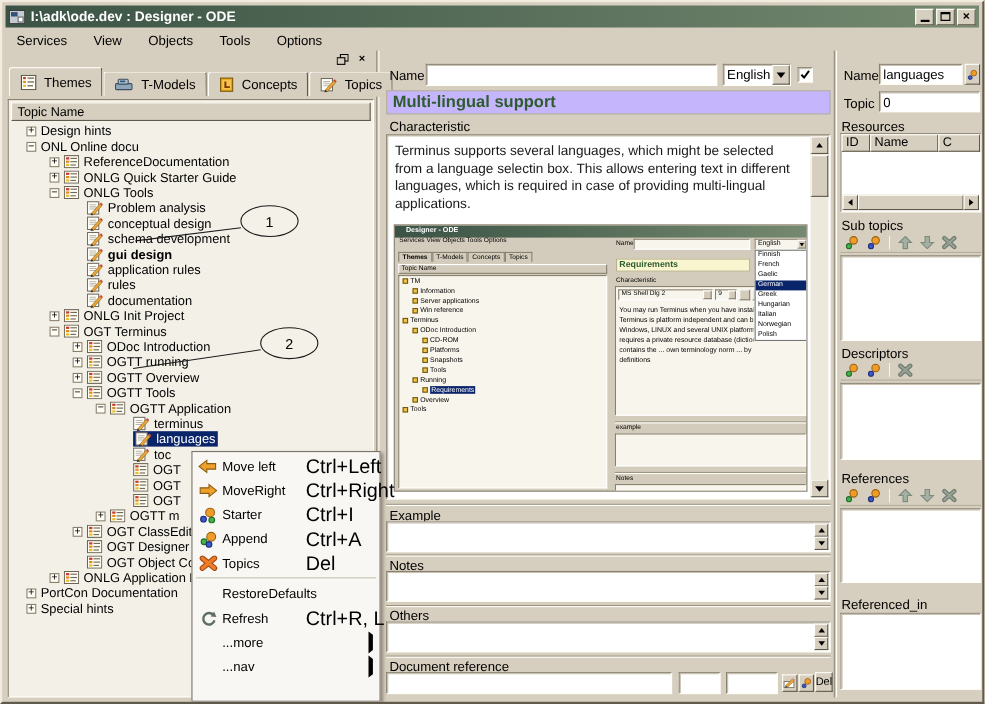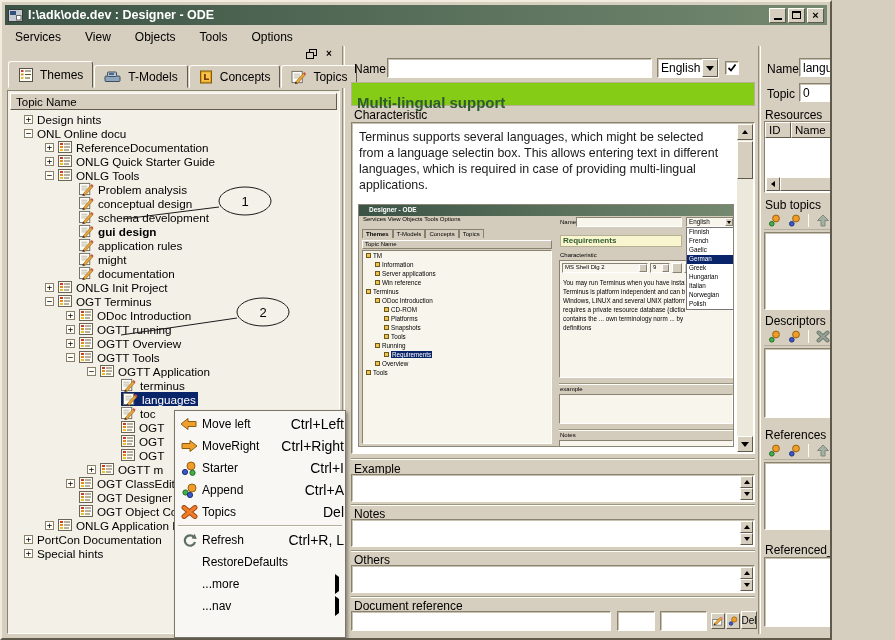--- a/index.html
+++ b/index.html
@@ -1,17 +1,17 @@
 <!DOCTYPE html>
 <html><head>
 <meta charset="utf-8">
 <style>
   * { box-sizing: border-box; margin: 0; padding: 0; font-family: "Liberation Sans", sans-serif; }
   html,body { width:895px; height:640px; background:#d6cebe; }
-  #win { position:relative; width:832px; height:640px; background:#d6cebe;
+  #win { position:relative; width:895px; height:640px; background:#d6cebe;
          border:2px solid; border-color:#f2ecdf #5f5a4c #5f5a4c #f2ecdf; overflow:hidden; font-size:12px; color:#000; }
 
   
   .titlebar { position:absolute; left:3px; top:3px; right:3px; height:20px;
               background:linear-gradient(90deg,#3b5345,#74896f); display:flex; align-items:center; padding:0 3px; }
   .title-text { color:#fff; font-weight:bold; font-size:12.5px; margin-left:5px; white-space:nowrap; }
   .winbtns { margin-left:auto; display:flex; gap:2px; }
   .wb { width:17px; height:15px; background:#d6cebe; border:1px solid; border-color:#fffef8 #5f5a4c #5f5a4c #fffef8;
         display:flex; align-items:center; justify-content:center; }
   .g-min { width:8px; height:2px; background:#000; margin-top:7px; }
@@ -58,22 +58,22 @@
   .tri-d { width:0; height:0; border-left:4px solid transparent; border-right:4px solid transparent; border-top:5px solid #000; }
   .tri-u { width:0; height:0; border-left:3px solid transparent; border-right:3px solid transparent; border-bottom:4px solid #000; }
   .tri-l { width:0; height:0; border-top:3px solid transparent; border-bottom:3px solid transparent; border-right:4px solid #000; }
   .tri-r { width:0; height:0; border-top:3px solid transparent; border-bottom:3px solid transparent; border-left:4px solid #000; }
 
   .groove { border-top:1px solid #9b947f; border-bottom:1px solid #fffef8; height:2px; }
   .seclabel { font-size:12px; }
 
   
   .cp-abs { position:absolute; }
-  #mls-title { background:#84cc16; border:1px solid #b7b194; color:#2f5c2f; font-weight:bold; font-size:15px;
-               padding:11px 5px; }
+  #mls-title { background:#c4b5fd; border:1px solid #b7b194; color:#2f5c2f; font-weight:bold; font-size:15px;
+               padding:1px 5px; }
   #charbox { background:#fff; overflow:hidden; }
   #charpara { position:absolute; left:7px; top:6px; width:368px; font-size:12.4px; line-height:16px; color:#1a1a1a; }
   .vscroll { position:absolute; right:1px; top:1px; bottom:1px; width:16px; background:#ece8dc; }
   .sbtn { position:absolute; left:0; width:16px; height:16px; background:#d6cebe;
           border:1px solid; border-color:#fffef8 #5f5a4c #5f5a4c #fffef8; display:flex; align-items:center; justify-content:center; }
   .sthumb { position:absolute; left:0; width:16px; background:#d6cebe; border:1px solid; border-color:#fffef8 #5f5a4c #5f5a4c #fffef8; }
   .spin { position:absolute; right:1px; top:1px; bottom:1px; width:13px; display:flex; flex-direction:column; }
   .spin .sb { flex:1; background:#d6cebe; border:1px solid; border-color:#fffef8 #5f5a4c #5f5a4c #fffef8;
               display:flex; align-items:center; justify-content:center; }
   .minibtn { background:#d6cebe; border:1px solid; border-color:#fffef8 #5f5a4c #5f5a4c #fffef8;
@@ -112,21 +112,21 @@
   .hbtn { width:14px; height:14px; background:#d6cebe; border:1px solid; border-color:#fffef8 #5f5a4c #5f5a4c #fffef8;
           display:flex; align-items:center; justify-content:center; flex:none; }
   .hthumb { flex:1; background:#d6cebe; border:1px solid; border-color:#fffef8 #5f5a4c #5f5a4c #fffef8; }
 
   
   #ctxmenu { position:absolute; left:172px; top:408px; width:172px; height:228px; background:#f8f7f3;
              border:1px solid #7a766b; box-shadow:2px 2px 3px rgba(80,75,60,.55); padding:2px 1px; z-index:20; }
   .cmi { height:22px; display:flex; align-items:center; position:relative; }
   .ci { width:26px; flex:none; display:flex; align-items:center; justify-content:center; }
   .clabel { flex:1; font-size:12px; white-space:nowrap; }
-  .cshort { width:66px; font-size:14px; white-space:nowrap;text-align:right; }
+  .cshort { width:66px; font-size:18px; white-space:nowrap; }
   .csub { position:absolute; right:5px; }
   .csep { height:2px; border-top:1px solid #b5ae9c; border-bottom:1px solid #fffef8; margin:2px 2px; }
 
   #annot { position:absolute; left:0; top:0; z-index:6; pointer-events:none; }
 </style>
 </head>
 <body>
 
 <div id="win">
 
@@ -360,21 +360,21 @@
               <svg width="15" height="14" viewBox="0 0 16 15">
                 <rect x="0.5" y="1.5" width="11" height="12" fill="#fffef8" stroke="#6e6a60"></rect>
                 <line x1="2.5" y1="4.5" x2="9" y2="4.5" stroke="#b9b4a6"></line>
                 <line x1="2.5" y1="6.5" x2="9" y2="6.5" stroke="#b9b4a6"></line>
                 <line x1="2.5" y1="8.5" x2="9" y2="8.5" stroke="#b9b4a6"></line>
                 <polygon points="4.6,12.6 12.5,3.5 14.5,5.5 6.6,14.4" fill="#e8a33d" stroke="#8a6414" stroke-width="0.6"></polygon>
                 <polygon points="12.5,3.5 13.7,2.2 15.6,4.2 14.5,5.5" fill="#d04838"></polygon>
                 <polygon points="4.6,12.6 6.6,14.4 3.6,15 4,12.8" fill="#3c3428"></polygon>
               </svg>
             </span>
-            <span class="tlabel">might</span>
+            <span class="tlabel">rules</span>
           </div>
           <div class="trow" style="padding-left: 56px;">
             <span class="tspacer"></span>
             <span class="ticon">
               <svg width="15" height="14" viewBox="0 0 16 15">
                 <rect x="0.5" y="1.5" width="11" height="12" fill="#fffef8" stroke="#6e6a60"></rect>
                 <line x1="2.5" y1="4.5" x2="9" y2="4.5" stroke="#b9b4a6"></line>
                 <line x1="2.5" y1="6.5" x2="9" y2="6.5" stroke="#b9b4a6"></line>
                 <line x1="2.5" y1="8.5" x2="9" y2="8.5" stroke="#b9b4a6"></line>
                 <polygon points="4.6,12.6 12.5,3.5 14.5,5.5 6.6,14.4" fill="#e8a33d" stroke="#8a6414" stroke-width="0.6"></polygon>
@@ -1084,33 +1084,33 @@
           <svg width="17" height="14">
             <path d="M3 2.5 L14 11.5 M14 2.5 L3 11.5" stroke="#a34a12" stroke-width="5" stroke-linecap="round"></path>
             <path d="M3 2.5 L14 11.5 M14 2.5 L3 11.5" stroke="#ef7d28" stroke-width="3" stroke-linecap="round"></path>
           </svg>
         </span>
         <span class="clabel">Topics</span>
         <span class="cshort">Del</span>
       </div>
       <div class="csep"></div>
       <div class="cmi">
+        <span class="ci"></span>
+        <span class="clabel">RestoreDefaults</span>
+        <span class="cshort"></span>
+      </div>
+      <div class="cmi">
         <span class="ci">
           <svg width="17" height="15">
             <path d="M13 4.2 A5.2 5.2 0 1 0 14 9" fill="none" stroke="#5d6e62" stroke-width="2.2"></path>
             <polygon points="13.6,0.8 15.8,6 10.6,5.4" fill="#5d6e62"></polygon>
           </svg>
         </span>
         <span class="clabel">Refresh</span>
         <span class="cshort">Ctrl+R, L</span>
-      </div>
-      <div class="cmi">
-        <span class="ci"></span>
-        <span class="clabel">RestoreDefaults</span>
-        <span class="cshort"></span>
       </div>
       <div class="cmi">
         <span class="ci"></span>
         <span class="clabel">...more</span>
         <span class="cshort"></span>
         <span class="csub"><span class="tri-r"></span></span>
       </div>
       <div class="cmi">
         <span class="ci"></span>
         <span class="clabel">...nav</span>

